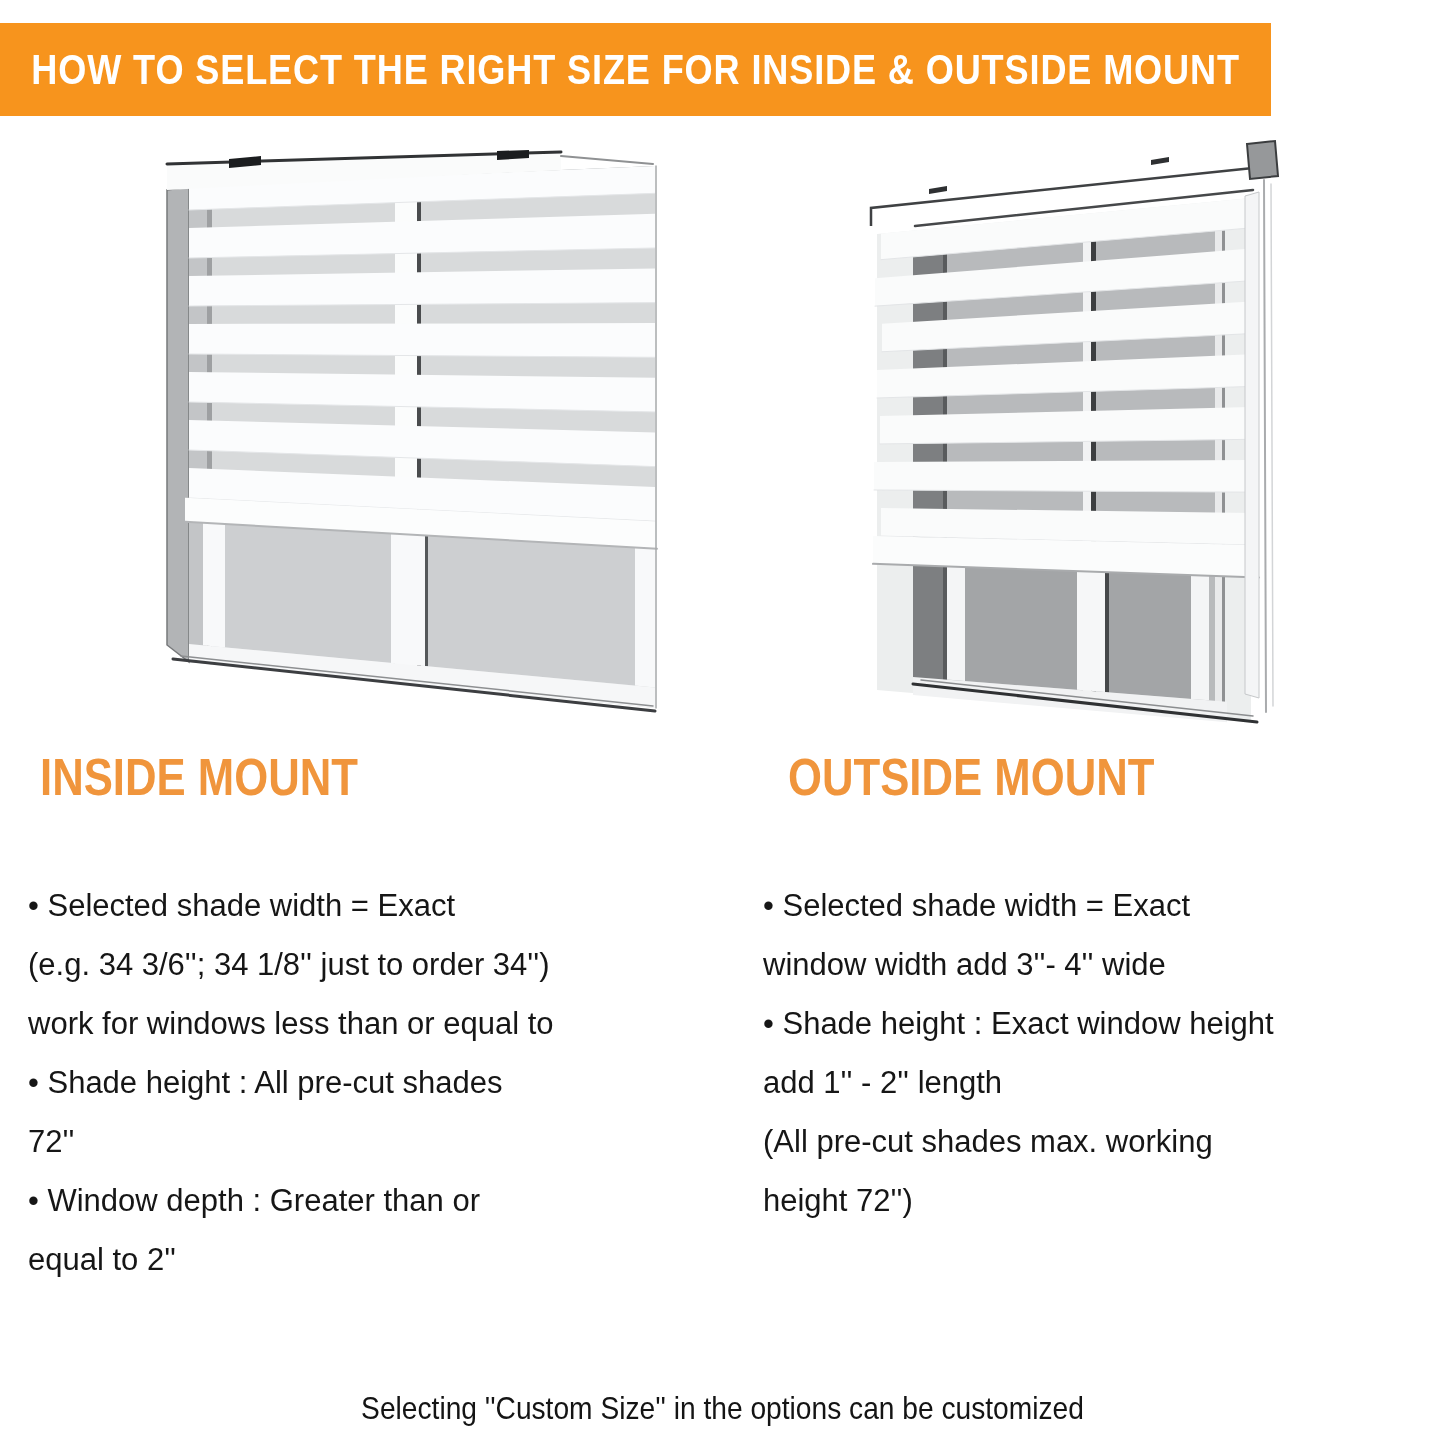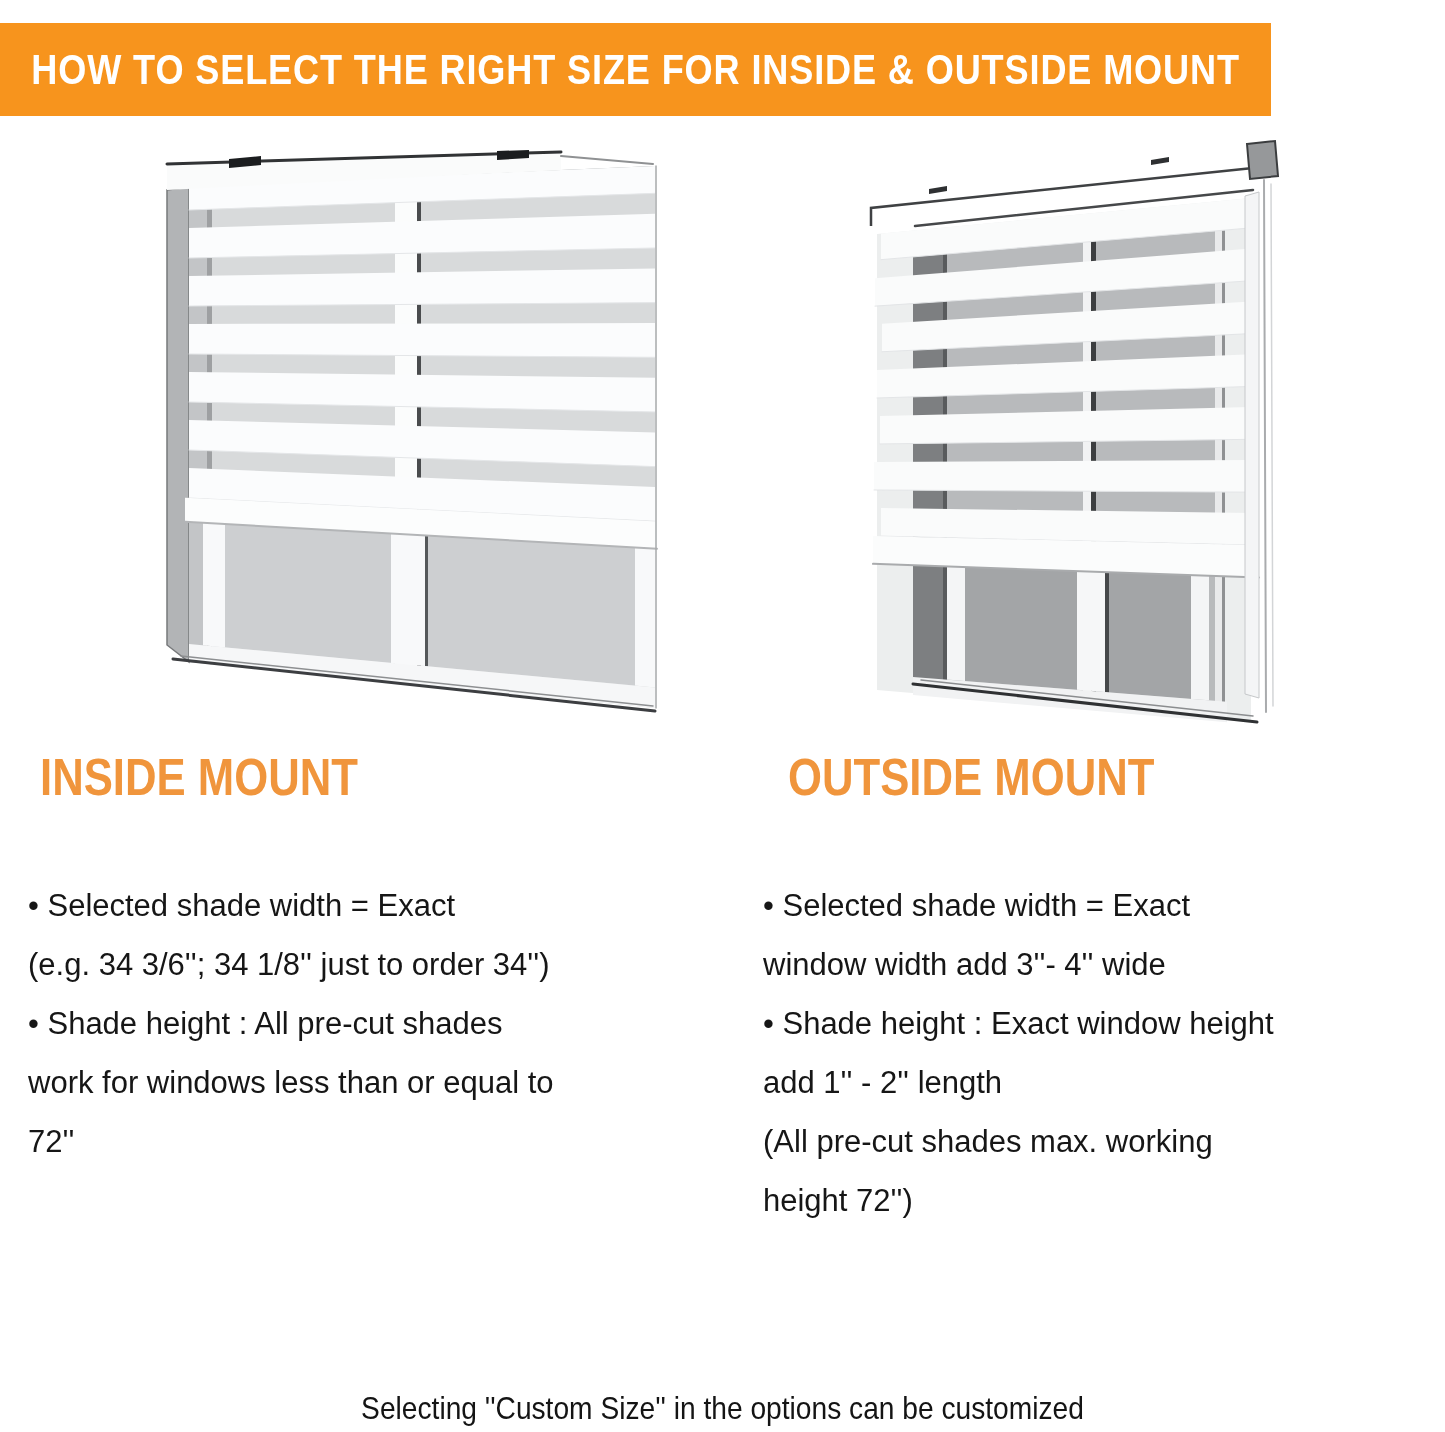--- a/index.html
+++ b/index.html
@@ -143,23 +143,25 @@
       <polygon points="390.0,58.0 404.0,54.0 404.0,560.0 390.0,556.0" fill="#f4f5f6" stroke="#c6c8ca" stroke-width="1"></polygon>
     </svg>
 
   <div class="mount-heading heading-inside" style="color: rgb(240, 149, 60);">INSIDE MOUNT</div>
 
   <div class="mount-heading heading-outside" style="color: rgb(240, 149, 60);">OUTSIDE MOUNT</div>
 
   <div class="textblock textblock-left">
       <div>•  Selected shade width = Exact</div>
       <div>(e.g. 34 3/6''; 34 1/8'' just to order 34'')</div>
+      <div>work for windows less than or equal to</div>
       <div>•  Shade height : All pre-cut shades</div>
-      <div>work for windows less than or equal to</div>
       <div>72''</div>
+      <div>•  Window depth : Greater than or</div>
+      <div>equal to 2''</div>
     </div>
 
   <div class="textblock textblock-right">
       <div>•  Selected shade width = Exact</div>
       <div>window width add 3''- 4'' wide</div>
       <div>•  Shade height : Exact window height</div>
       <div>add 1'' - 2'' length</div>
       <div>(All pre-cut shades max. working</div>
       <div>height 72'')</div>
     </div>

